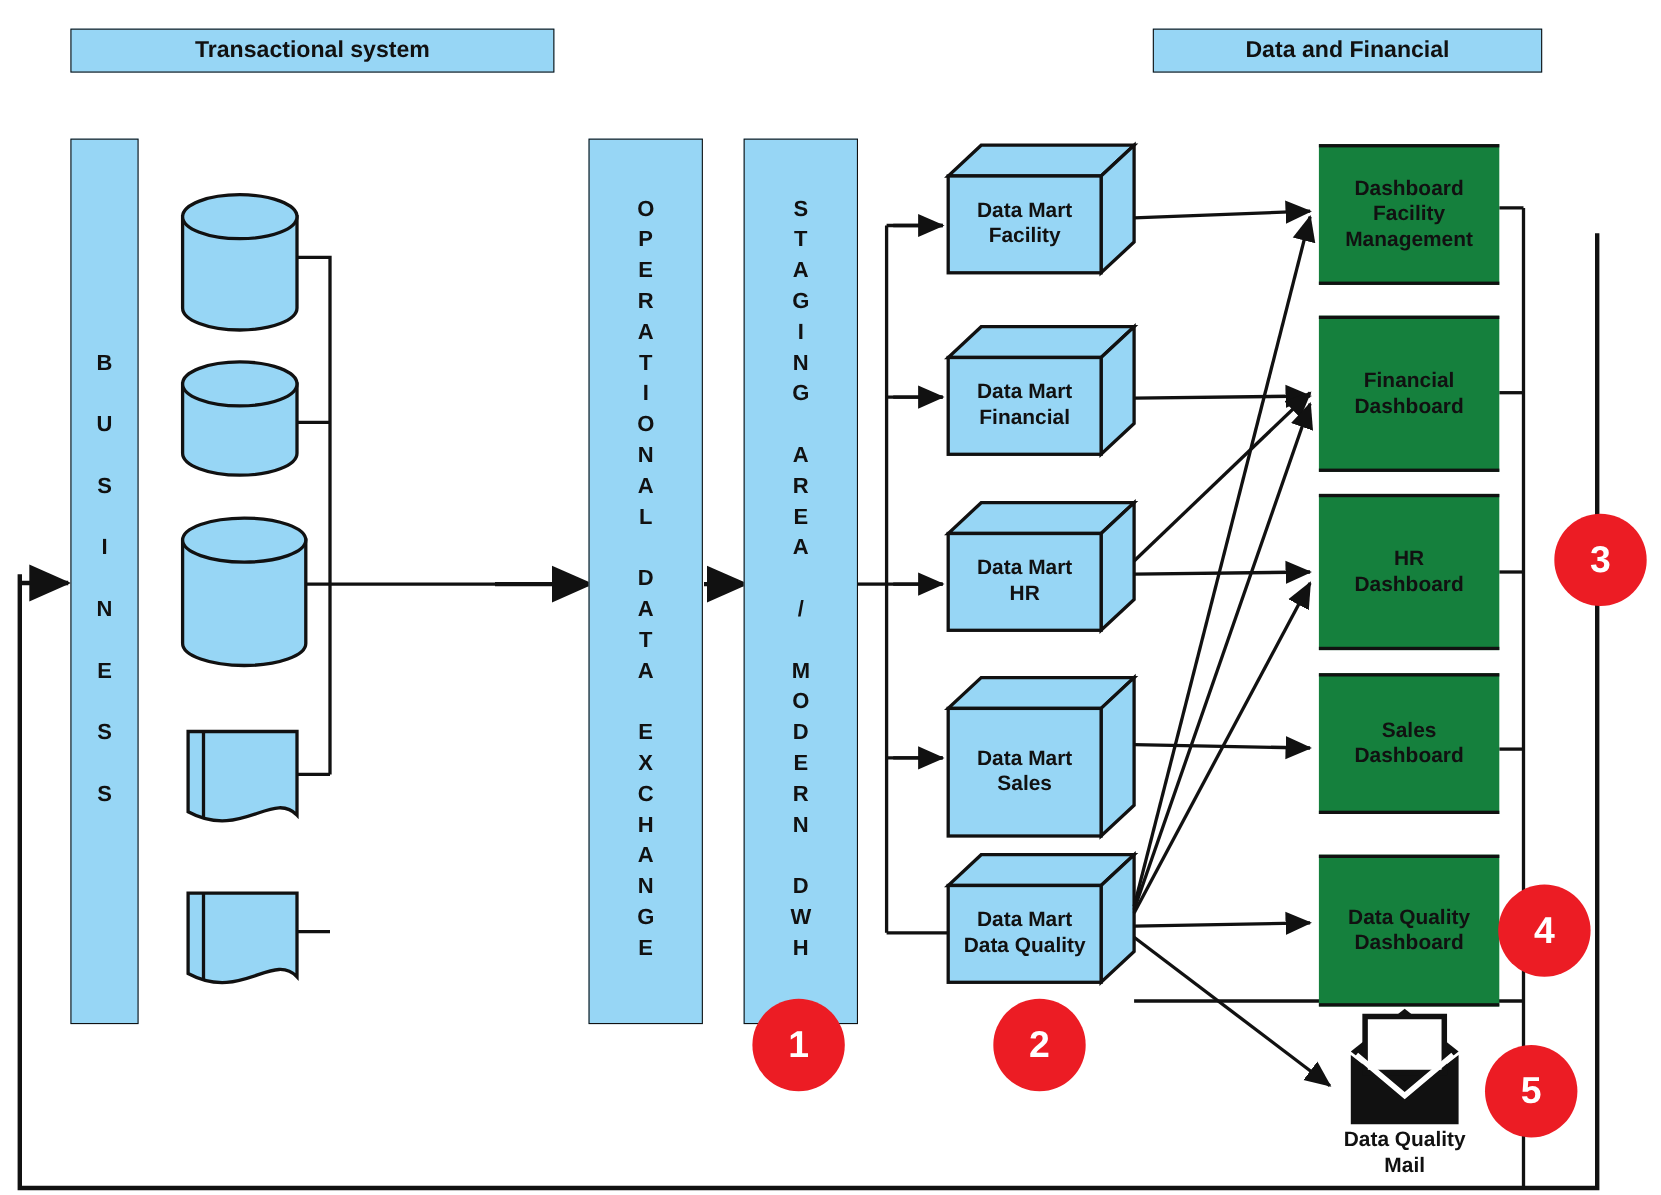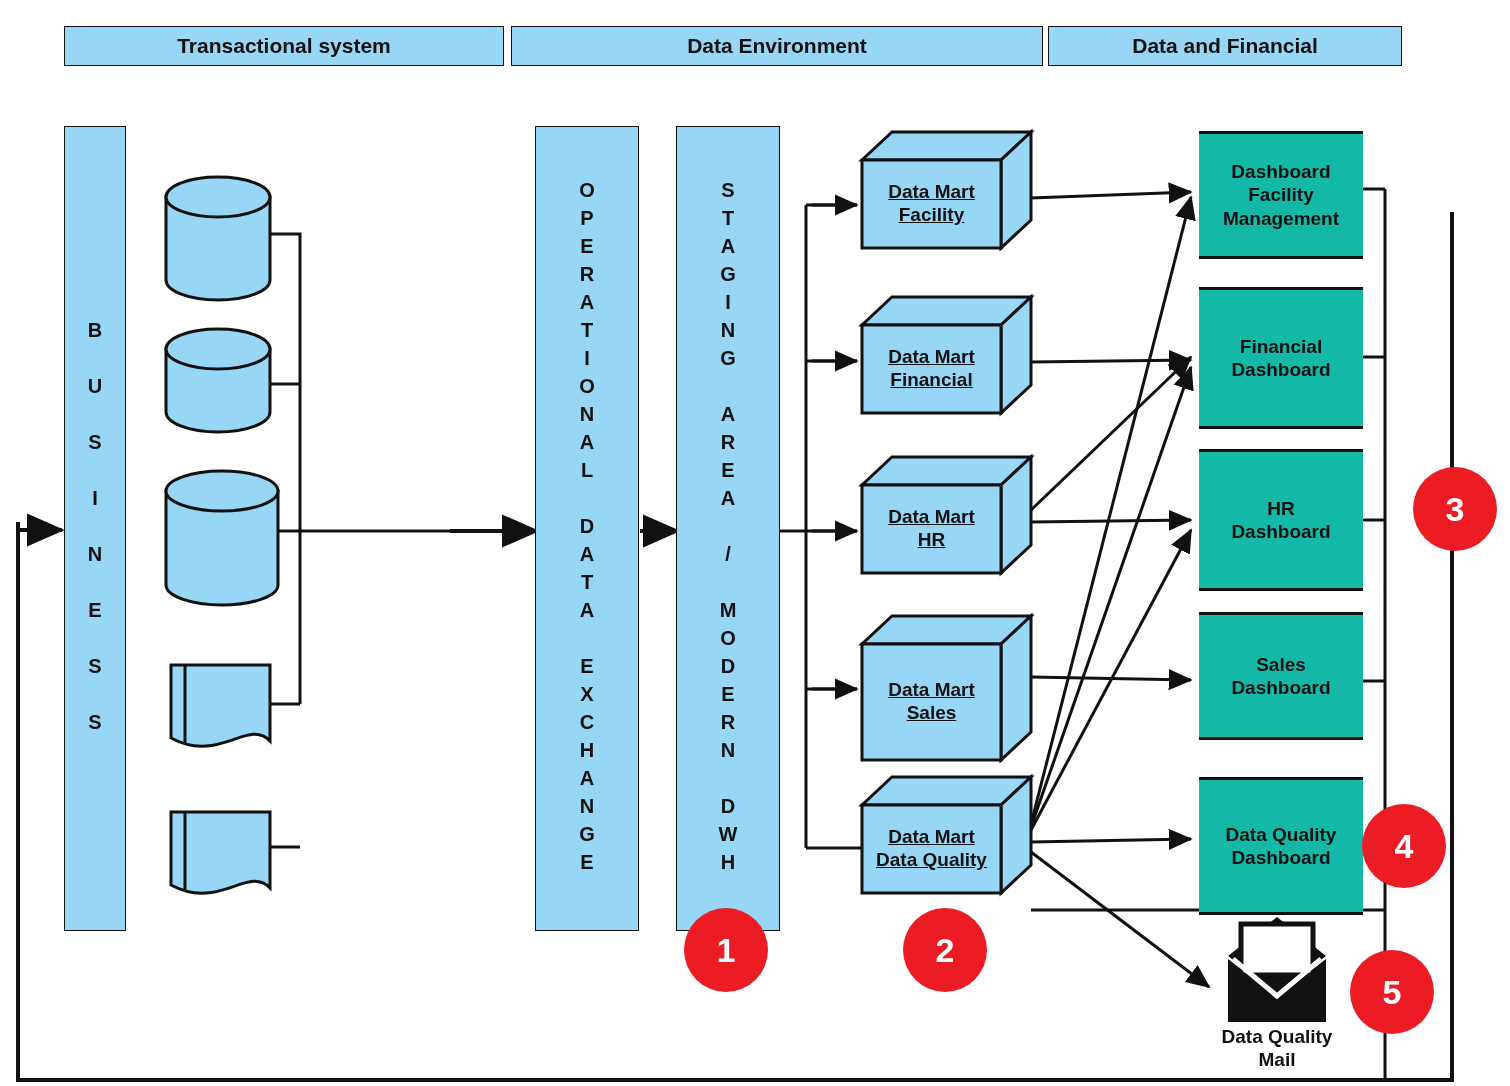--- a/index.html
+++ b/index.html
@@ -4,24 +4,24 @@
 <style>
   html,body{margin:0;padding:0;background:#ffffff;}
   body{width:1510px;height:1086px;font-family:"Liberation Sans",sans-serif;position:relative;overflow:hidden;}
   #stage{position:absolute;left:0;top:12px;width:1200px;height:1086px;}
   svg.layer{position:absolute;left:0;top:0;width:1510px;height:1086px;}
   .hdr{position:absolute;background:#97d6f5;border:1.5px solid #111;box-sizing:border-box;
        display:flex;align-items:center;justify-content:center;color:#111;font-weight:700;font-size:21px;}
   .vbar{position:absolute;background:#97d6f5;border:1.5px solid #111;box-sizing:border-box;
         display:flex;align-items:center;justify-content:center;}
   .vtext{writing-mode:vertical-rl;text-orientation:upright;font-weight:700;font-size:20px;letter-spacing:6px;color:#111;line-height:1;}
-  .dash{position:absolute;background:#14b8a6;box-sizing:border-box;border-top:3px solid #111;border-bottom:3px solid #111;
+  .dash{position:absolute;background:#15803d;box-sizing:border-box;border-top:3px solid #111;border-bottom:3px solid #111;
         display:flex;align-items:center;justify-content:center;text-align:center;font-weight:700;font-size:19px;color:#111;line-height:1.22;}
   .mart-label{position:absolute;display:flex;align-items:center;justify-content:center;text-align:center;
-        font-weight:700;font-size:19px;color:#111;line-height:1.2;pointer-events:none;text-decoration:underline;}
+        font-weight:700;font-size:19px;color:#111;line-height:1.2;pointer-events:none;}
   .badge{position:absolute;border-radius:50%;background:#ec1c24;color:#fff;display:flex;align-items:center;
         justify-content:center;font-weight:700;font-size:34px;}
   .maillbl{position:absolute;text-align:center;font-weight:700;font-size:19px;color:#111;line-height:1.2;width:170px;}
 </style>
 </head>
 <body>
 
 <div id="stage">
 
   <svg class="layer" viewBox="0 0 1510 1086">
@@ -149,21 +149,20 @@
 
     <g>
       <path d="M1228,947 L1228,1010 L1326,1010 L1326,947 L1277,985 Z" fill="#111"></path>
       <path d="M1228,944 L1277,905 L1326,944 L1277,982 Z" fill="#111"></path>
       <path d="M1241,912 L1313,912 L1313,963 L1241,963 Z" fill="#fff" stroke="#111" stroke-width="5"></path>
       <path d="M1233,947 L1277,984 L1321,947" fill="none" stroke="#fff" stroke-width="5"></path>
     </g>
   </svg>
 
   <div class="hdr" style="left:64px;top:14px;width:440px;height:40px;">Transactional system</div>
-  <div class="hdr" style="left:511px;top:14px;width:532px;height:40px;">Data Environment</div>
   <div class="hdr" style="left:1048px;top:14px;width:354px;height:40px;">Data and Financial</div>
 
   <div class="vbar" style="left:64px;top:114px;width:62px;height:805px;">
     <span class="vtext">B U S I N E S S</span>
   </div>
   <div class="vbar" style="left:535px;top:114px;width:104px;height:805px;">
     <span class="vtext">OPERATIONAL DATA EXCHANGE</span>
   </div>
   <div class="vbar" style="left:676px;top:114px;width:104px;height:805px;">
     <span class="vtext">STAGING AREA / MODERN DWH</span>

